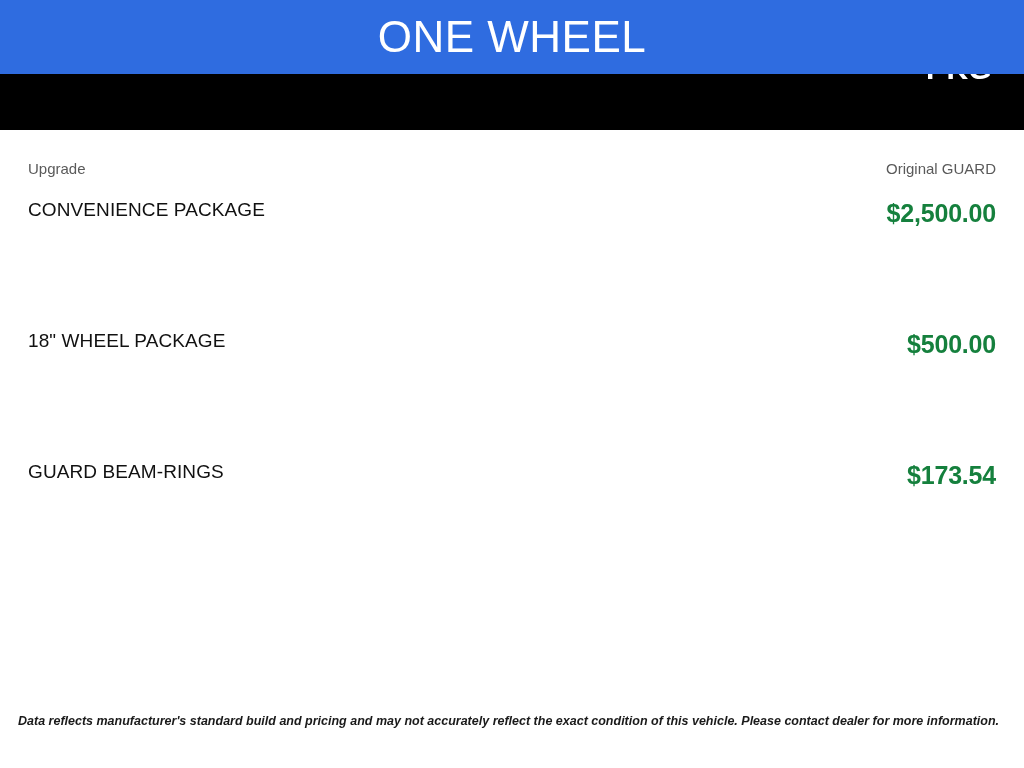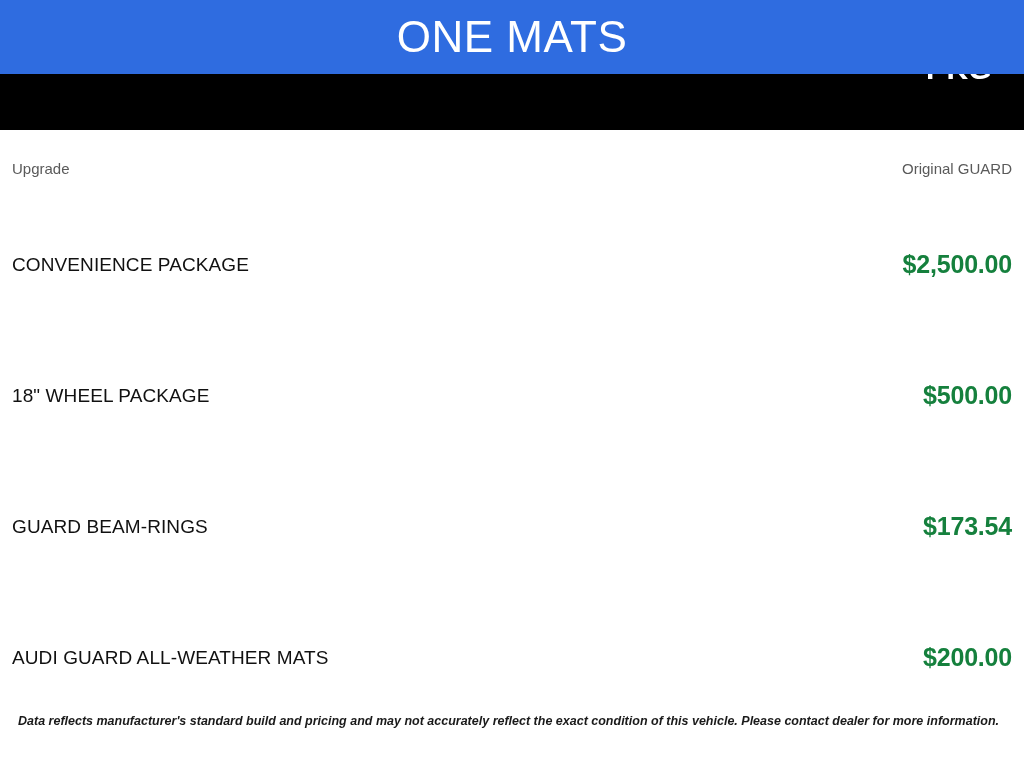--- a/index.html
+++ b/index.html
@@ -65,21 +65,21 @@
 
   
   .table-area {
     position: absolute;
     top: 130px;
     left: 0;
     width: 1024px;
     height: 638px;
     background: #ffffff;
     box-sizing: border-box;
-    padding: 0 12px;
+    padding: 0 28px;
   }
 
   .table-head {
     display: flex;
     justify-content: space-between;
     align-items: baseline;
     padding-top: 30px;
   }
   .th {
     color: #5a5a5a;
@@ -90,21 +90,21 @@
   .th.right {
     text-align: right;
   }
 
   .rows {
     margin-top: 22px;
   }
   .row {
     display: flex;
     justify-content: space-between;
-    align-items: center;
+    align-items: flex-start;
     height: 131px;
   }
   .row-label {
     color: #111111;
     font-size: 19px;
     font-weight: 400;
     letter-spacing: 0.1px;
     font-family: "Liberation Sans", sans-serif;
   }
   .row-price {
@@ -127,21 +127,21 @@
     line-height: 1.3;
     font-family: "Liberation Sans", sans-serif;
   }
 </style>
 </head>
 <body>
 
 <div class="page">
 
   <div class="banner">
-    <div class="banner-text">ONE MATS</div>
+    <div class="banner-text">ONE WHEEL</div>
   </div>
 
   <div class="black-strip">
     <div class="clipped-heading">PKG</div>
   </div>
 
   <div class="table-area">
 
     <div class="table-head">
       <div class="th">Upgrade</div>
@@ -158,24 +158,20 @@
       <div class="row">
         <div class="row-label">18" WHEEL PACKAGE</div>
         <div class="row-price">$500.00</div>
       </div>
 
       <div class="row">
         <div class="row-label">GUARD BEAM-RINGS</div>
         <div class="row-price">$173.54</div>
       </div>
 
-      <div class="row">
-        <div class="row-label">AUDI GUARD ALL-WEATHER MATS</div>
-        <div class="row-price">$200.00</div>
-      </div>
 
     </div>
 
     <div class="disclaimer">Data reflects manufacturer's standard build and pricing and may not accurately reflect the exact condition of this vehicle. Please contact dealer for more information.</div>
 
   </div>
 
 </div>
 
 </body></html>

